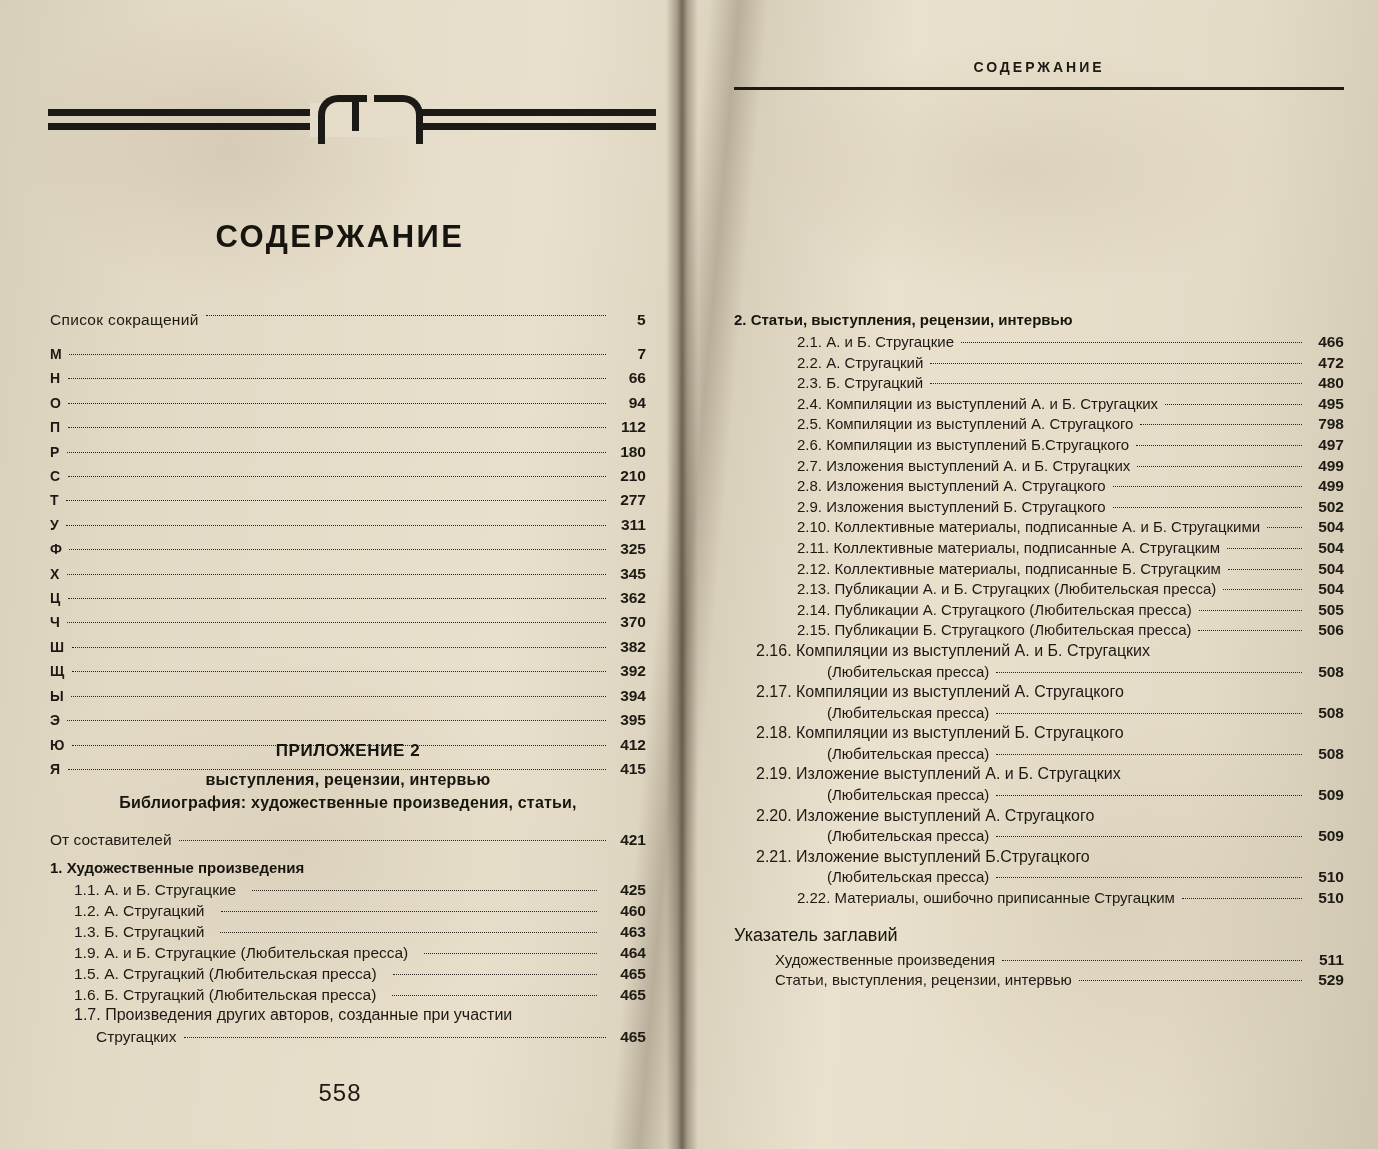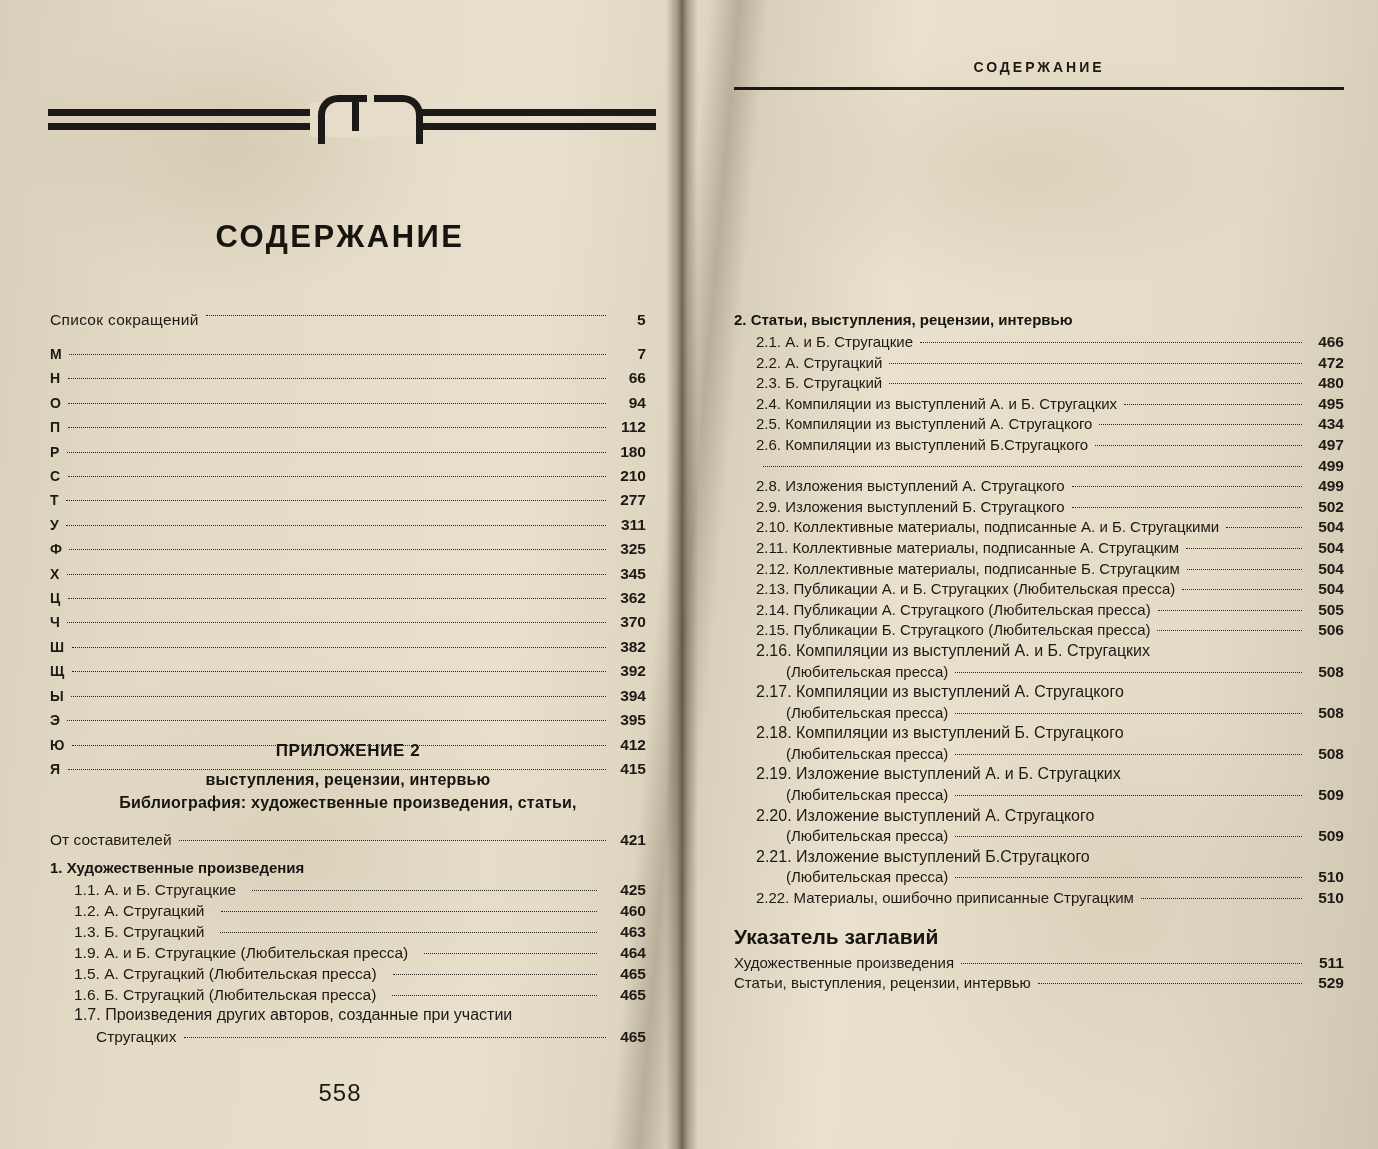--- a/index.html
+++ b/index.html
@@ -171,29 +171,29 @@
   }
   .rule {
     position: absolute;
     left: 34px; top: 86px; width: 610px; height: 3px;
     background: #1c1a17;
   }
   .rtoc {
     position: absolute;
     left: 34px; top: 310px; width: 610px;
   }
-  .rtoc .row { font-size: 15px; line-height: 20.6px; }
+  .rtoc .row { font-size: 15px; line-height: 20.6px; margin-left: 41px; }
   .rtoc .row .pg { width: 36px; font-weight: bold; }
   .rtoc .sec-head { font-size: 15px; margin: 0 0 4px 0; }
   .rtoc .i1 { padding-left: 22px; }
   .wrap-row { display: block; }
   .wrap-row .l1 { font-size: 16px; line-height: 20.6px; color: #1d1a14; }
   .idx-head {
-    font-weight: bold;
-    font-size: 21px;
+    font-weight: normal;
+    font-size: 18px;
     color: #17150f;
     margin-top: 16px;
     margin-bottom: 4px;
   }
 </style>
 </head>
 <body>
 
 <div class="book">
   <div class="stain s1"></div>
@@ -398,28 +398,29 @@
         <span class="pg">480</span>
       </div>
       <div class="row i1">
         <span class="lbl">2.4.  Компиляции из выступлений А. и Б. Стругацких</span>
         <span class="dots"></span>
         <span class="pg">495</span>
       </div>
       <div class="row i1">
         <span class="lbl">2.5.  Компиляции из выступлений А. Стругацкого</span>
         <span class="dots"></span>
-        <span class="pg">434</span>
+        <span class="pg">798</span>
       </div>
       <div class="row i1">
         <span class="lbl">2.6.  Компиляции из выступлений Б.Стругацкого</span>
         <span class="dots"></span>
         <span class="pg">497</span>
       </div>
       <div class="row i1">
+        <span class="lbl">2.7.  Изложения выступлений А. и Б. Стругацких</span>
         <span class="dots"></span>
         <span class="pg">499</span>
       </div>
       <div class="row i1">
         <span class="lbl">2.8.  Изложения выступлений А. Стругацкого</span>
         <span class="dots"></span>
         <span class="pg">499</span>
       </div>
       <div class="row i1">
         <span class="lbl">2.9.  Изложения выступлений Б. Стругацкого</span>

